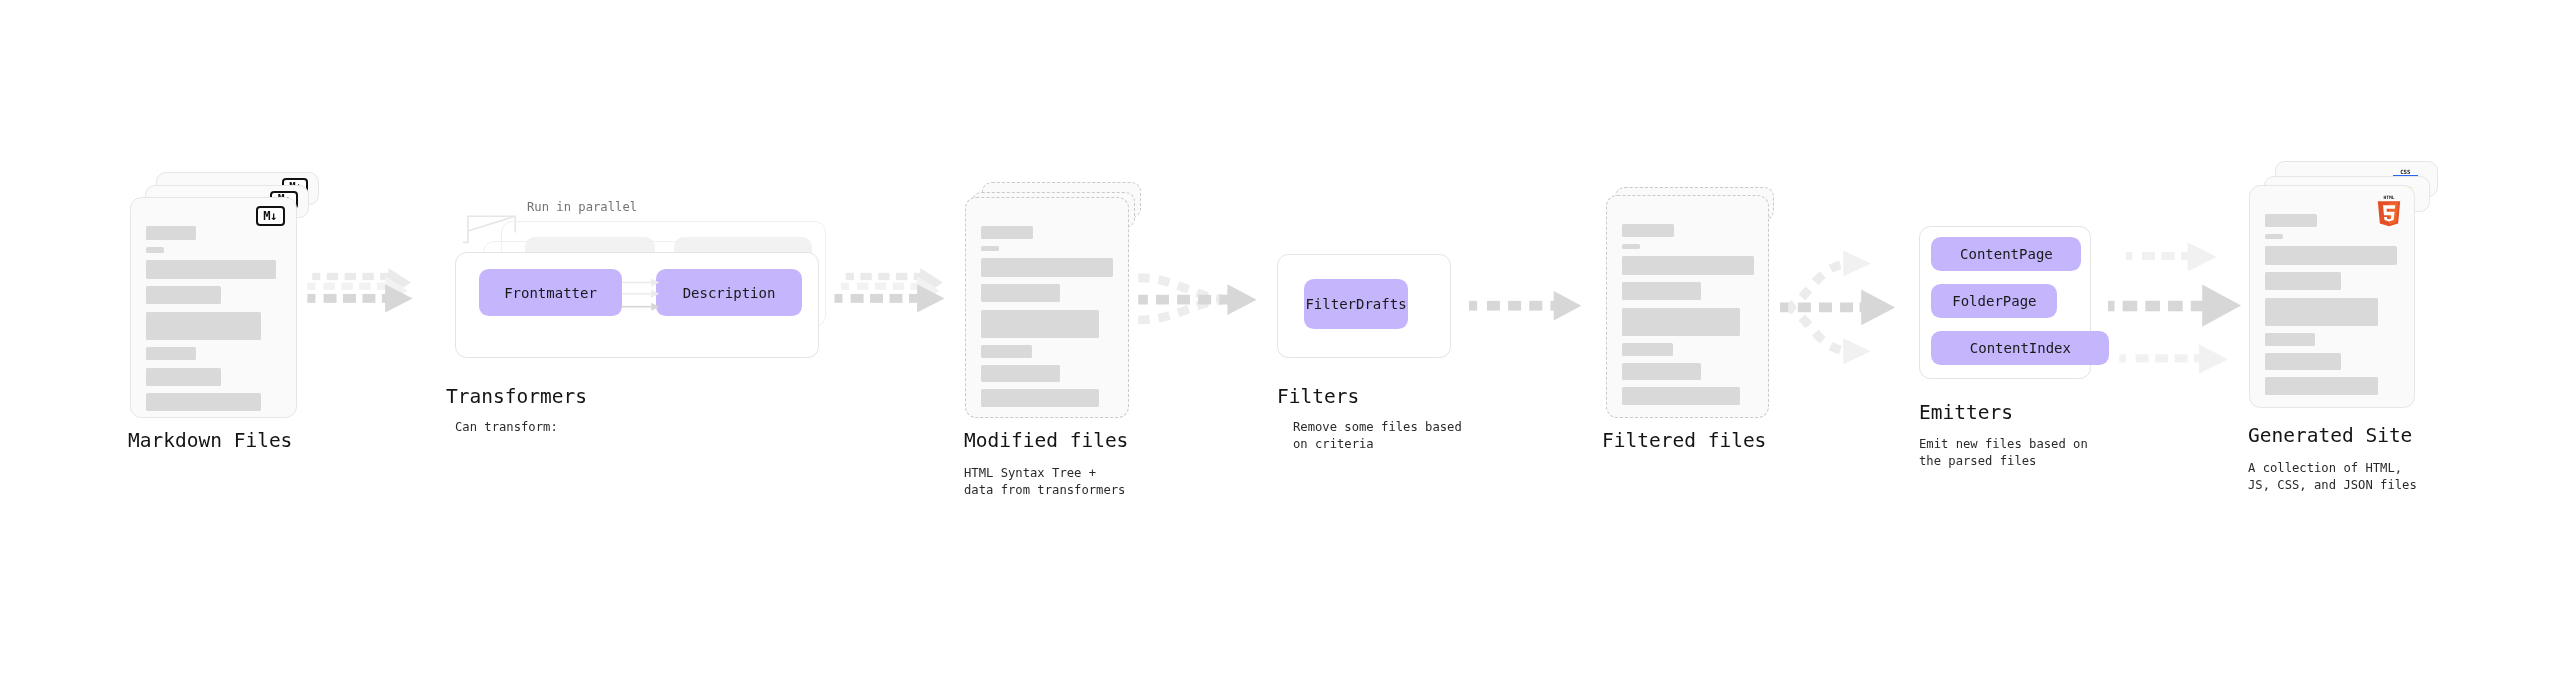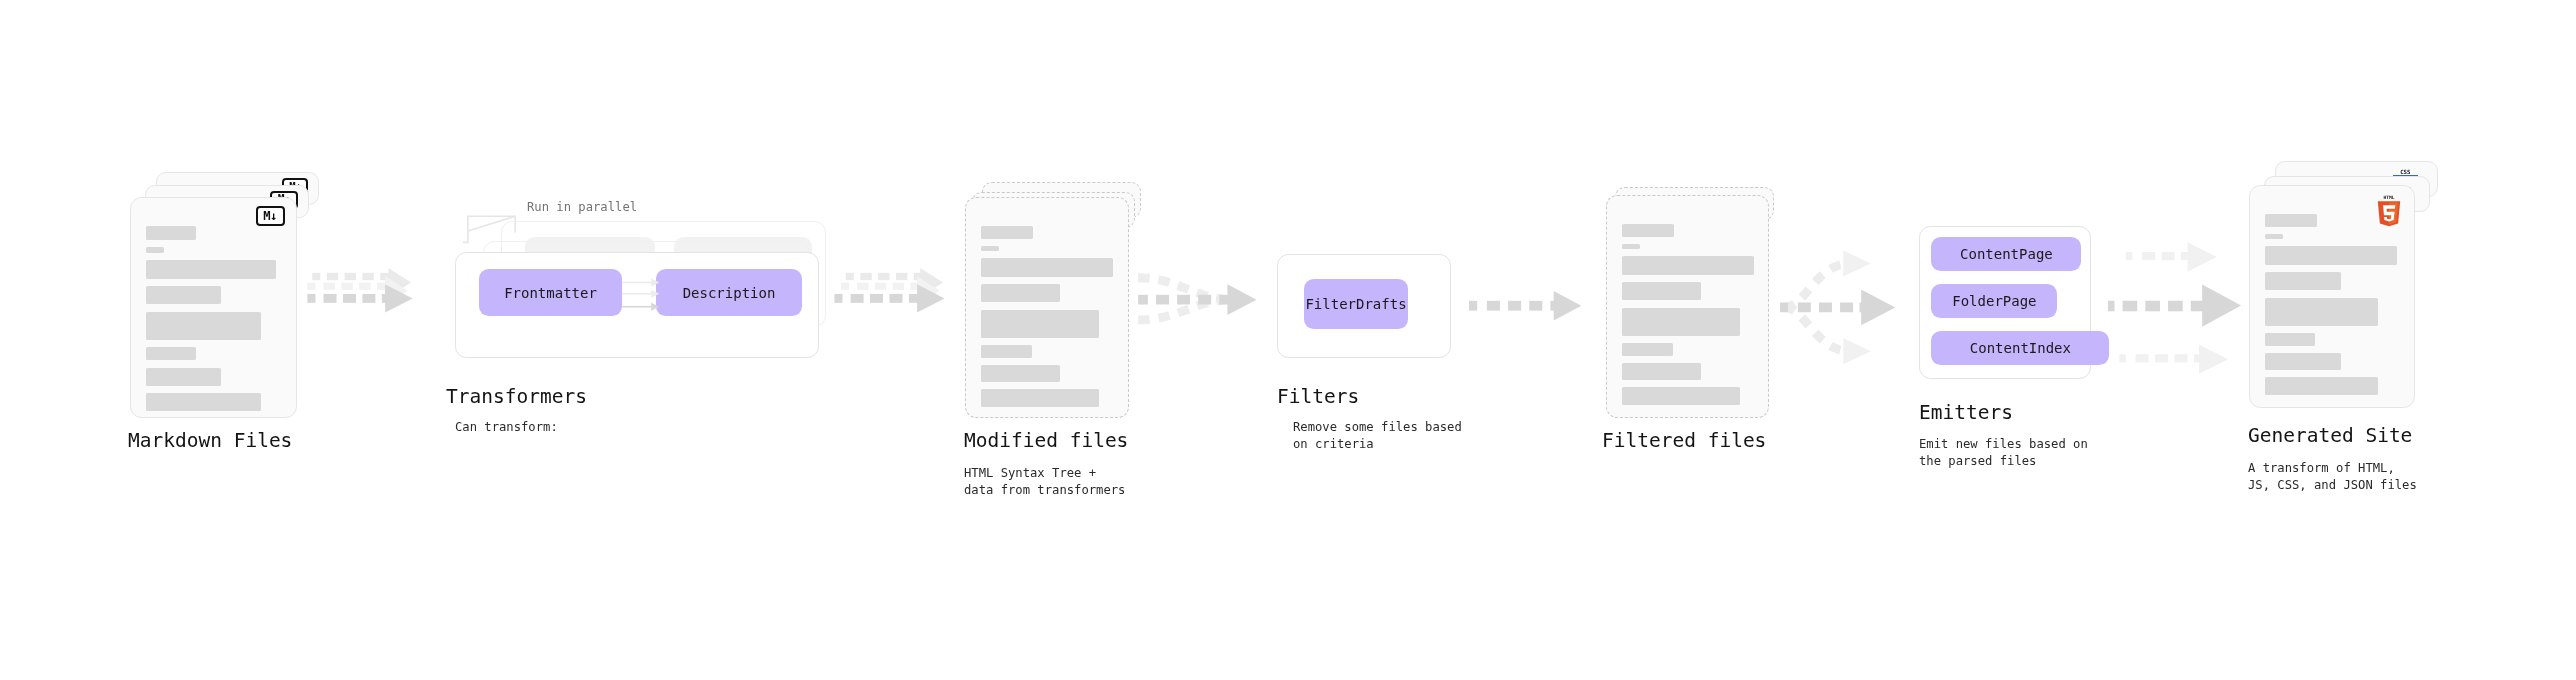--- a/index.html
+++ b/index.html
@@ -366,17 +366,17 @@
         <div class="bar" style="width:132px; height:18.7px;"></div>
         <div class="bar" style="width:76px;  height:18px;"></div>
         <div class="bar" style="width:113px; height:28.4px;"></div>
         <div class="bar" style="width:50px;  height:12.2px;"></div>
         <div class="bar" style="width:76px;  height:17px;"></div>
         <div class="bar" style="width:113px; height:18px;"></div>
       </div>
     </div>
   </div>
   <div class="title" style="left:2248px; top:424px;">Generated Site</div>
-  <div class="subtitle" style="left:2248px; top:460px;">A transform of HTML,
+  <div class="subtitle" style="left:2248px; top:460px;">A collection of HTML,
 JS, CSS, and JSON files</div>
 
 </div>
 
 
 </body></html>

